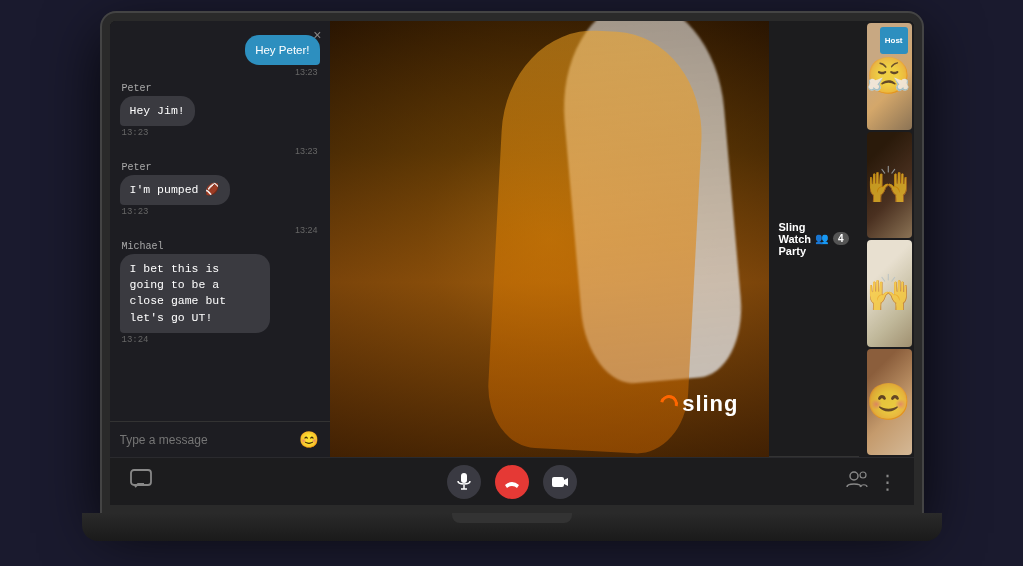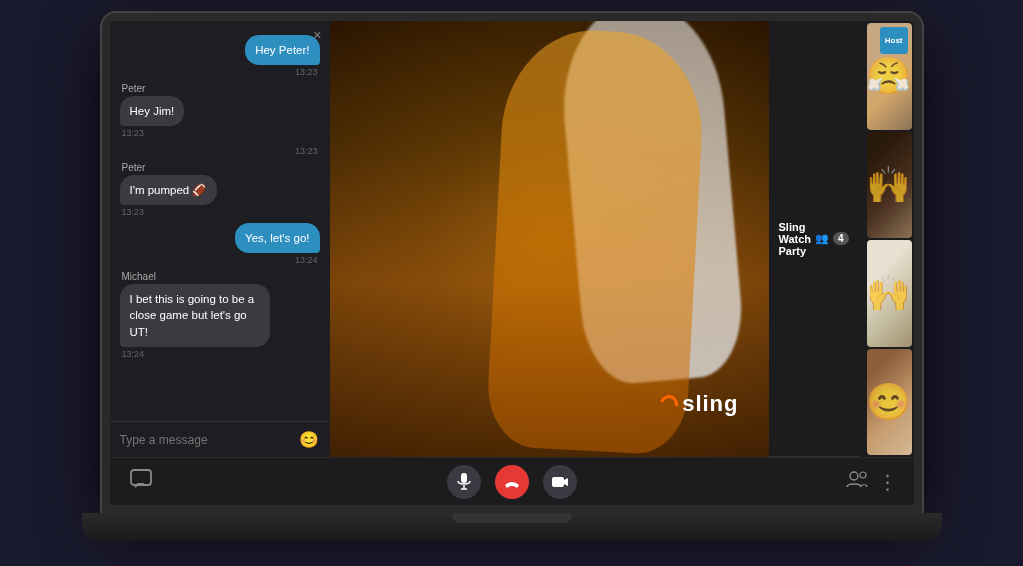--- a/index.html
+++ b/index.html
@@ -107,20 +107,21 @@
       display: flex;
       flex-direction: column;
     }
 
     .msg-row.outgoing {
       align-items: flex-end;
     }
 
     .msg-row.incoming {
       align-items: flex-start;
+      font-family: Liberation Mono, monospace;
     }
 
     .msg-sender {
       font-size: 10px;
       color: #aaa;
       margin-bottom: 2px;
       padding-left: 2px;
     }
 
     .msg-bubble {
@@ -422,21 +423,20 @@
               <div class="msg-time">13:23</div>
             </div>
 
             <div class="msg-row incoming">
               <div class="msg-sender">Peter</div>
               <div class="msg-bubble">I'm pumped 🏈</div>
               <div class="msg-time">13:23</div>
             </div>
 
             <div class="msg-row outgoing">
-              <div class="msg-bubble">Yes, let's go!</div>
               <div class="msg-time">13:24</div>
             </div>
 
             <div class="msg-row incoming">
               <div class="msg-sender">Michael</div>
               <div class="msg-bubble">I bet this is going to be a close game but let's go UT!</div>
               <div class="msg-time">13:24</div>
             </div>
 
           </div>

